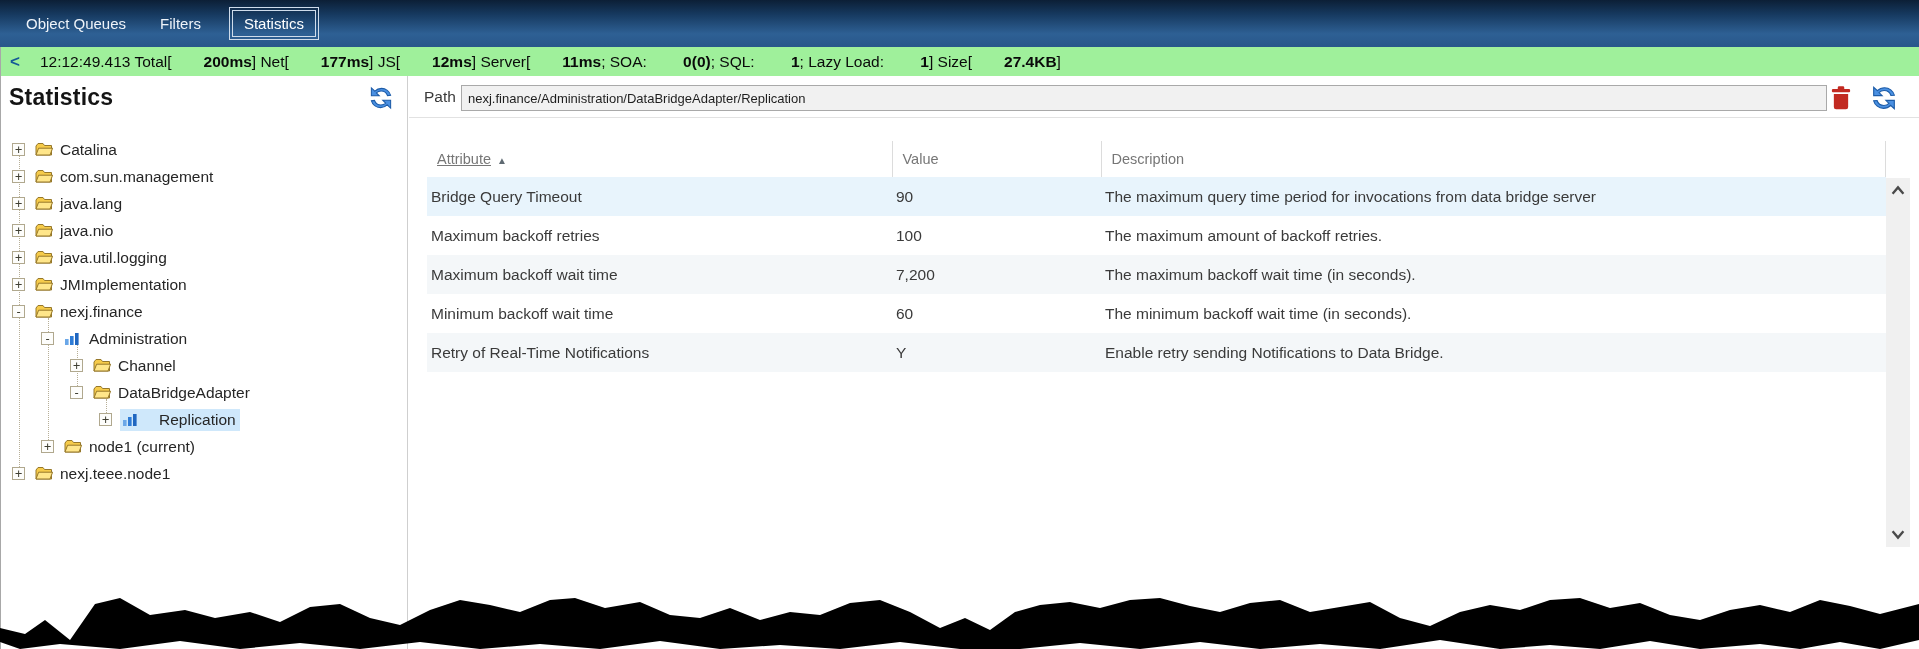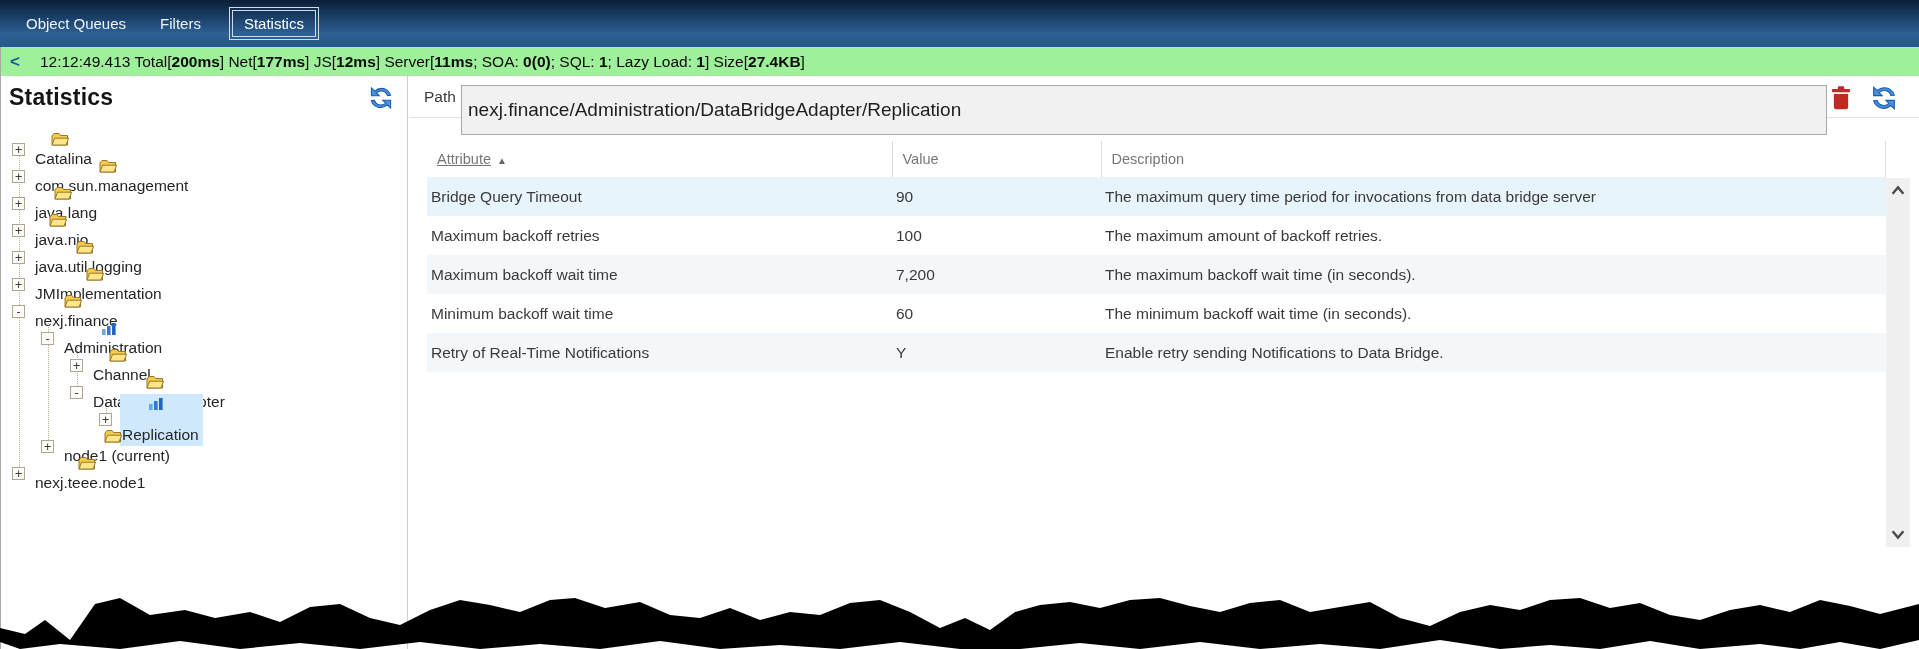--- a/index.html
+++ b/index.html
@@ -12,46 +12,46 @@
           background:linear-gradient(180deg,#0c1f36 0%,#16395f 30%,#2e6094 72%,#28568a 100%);
           display:flex;align-items:center;padding-left:12px;box-sizing:border-box;}
   .tab{color:#eef3f9;font-size:15px;padding:6px 14px;margin-right:6px;white-space:nowrap;cursor:default;}
   .tab-selected-outer{border:1px solid #cfdceb;padding:2px;margin-left:8px;}
   .tab-selected-inner{border:1px solid #cfdceb;padding:4px 11px;color:#ffffff;font-size:15px;white-space:nowrap;}
 
   
   .statusbar{position:absolute;left:0;top:47px;width:1919px;height:29px;background:#9ff09b;
              display:flex;align-items:center;font-size:15.5px;color:#0a0a0a;box-sizing:border-box;padding-left:10px;}
   .back-arrow{color:#155a97;font-weight:bold;font-size:17px;margin-right:20px;cursor:pointer;}
-  .statusbar .b{font-weight:bold;}
+  .statusbar .b{font-weight:bold;margin-left:32px;}
   .statusbar span{white-space:pre;}
 
   
   .sidebar{position:absolute;left:0;top:76px;width:408px;bottom:0;background:#fff;
            border-right:1px solid #cfcfcf;box-sizing:border-box;}
   .sidebar-title{position:absolute;left:9px;top:8px;font-size:23px;font-weight:bold;color:#141414;letter-spacing:0.2px;}
   .sidebar-refresh{position:absolute;right:12px;top:8px;width:28px;height:28px;cursor:pointer;}
   .tree{position:absolute;left:0;top:60px;right:2px;}
   .tree-row{height:27px;display:flex;align-items:center;font-size:15.5px;color:#262626;position:relative;cursor:default;}
   .expander{width:13px;height:13px;border:1px solid #b0a88e;background:#fdfdfb;box-sizing:border-box;
             display:inline-flex;align-items:center;justify-content:center;
             font-size:12px;line-height:10px;color:#3f3f33;flex:0 0 13px;margin-right:8px;cursor:pointer;
             font-family:"DejaVu Sans Mono",monospace;}
   .ticon{width:18px;height:15px;margin-right:7px;flex:0 0 18px;display:inline-block;}
-  .node-body{display:inline-flex;align-items:center;padding:2px 4px 2px 2px;flex-direction:column;}
+  .node-body{display:inline-flex;align-items:center;padding:2px 4px 2px 2px;}
   .tree-row.selected .node-body{background:#cfe8fb;gap:12px;}
   .guide{position:absolute;width:0;border-left:1px dotted #b7af97;}
 
   
   .main{position:absolute;left:409px;top:76px;right:0;bottom:0;background:#fff;}
   .path-row{position:absolute;left:0;top:0;right:0;height:41px;border-bottom:1px solid #e2e2e2;}
   .path-label{position:absolute;left:15px;top:12px;font-size:15.5px;color:#3a3a3a;}
   .path-input{position:absolute;left:52px;top:9px;width:1352px;height:24px;background:#f1f1f1;
               border:1px solid #a9a9a9;font-family:"Liberation Sans","DejaVu Sans",sans-serif;
-              font-size:19px;color:#1e1e1e;padding:12px 6px;box-sizing:content-box;}
+              font-size:13px;color:#1e1e1e;padding:0 6px;box-sizing:content-box;}
   .trash-btn{position:absolute;left:1421px;top:9px;width:22px;height:26px;cursor:pointer;border:0;background:none;padding:0;}
   .path-refresh{position:absolute;left:1460px;top:7px;width:30px;height:30px;cursor:pointer;}
 
   .stats-table{position:absolute;left:18px;top:65px;width:1459px;border-collapse:collapse;table-layout:fixed;}
   .stats-table col.c-attr{width:465px;}
   .stats-table col.c-val{width:209px;}
   .stats-table th{font-size:14.5px;font-weight:normal;color:#767676;text-align:left;height:36px;
                   padding:0 0 0 10px;cursor:pointer;}
   .stats-table th.sep{border-left:1px solid #dcdcdc;}
   .stats-table th:last-child{border-right:1px solid #dcdcdc;}

